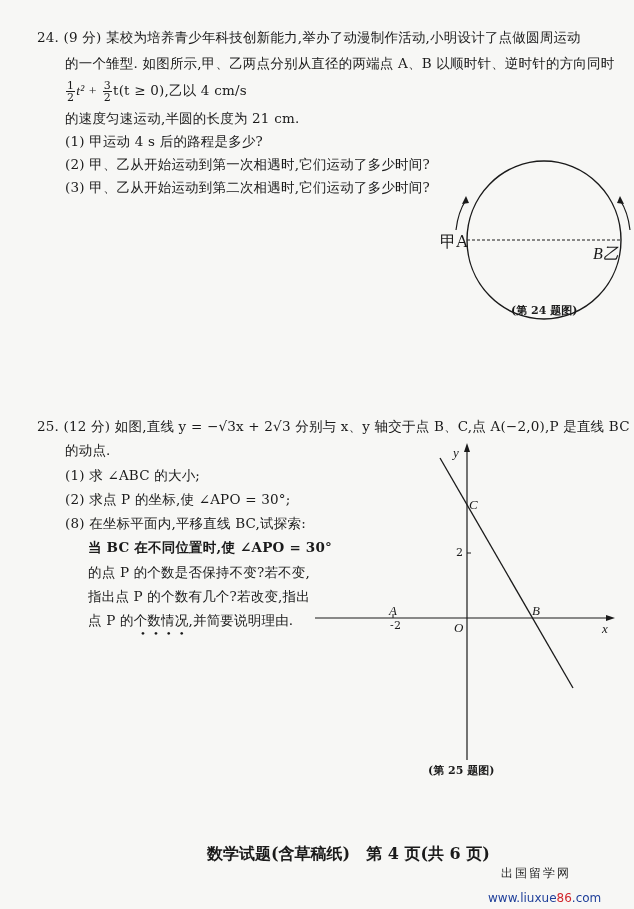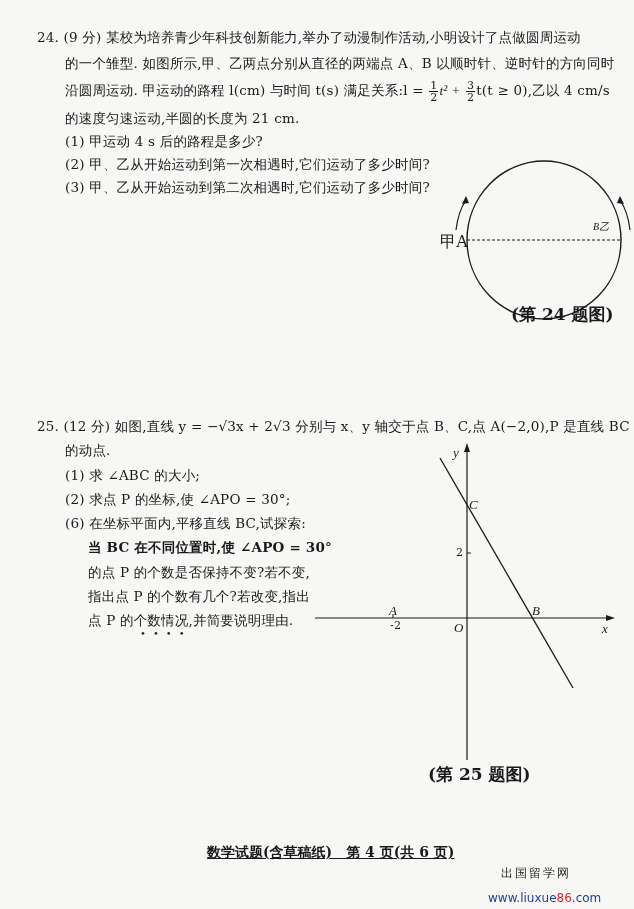--- a/index.html
+++ b/index.html
@@ -8,70 +8,69 @@
     background: #f7f7f5;
     font-family: "DejaVu Serif", "Liberation Serif", serif;
     color: #1a1a1a;
   }
   .abs { position: absolute; }
   .line { position: absolute; font-size: 13.5px; white-space: nowrap; letter-spacing: 0.2px; }
   .it { font-style: italic; font-family: "Liberation Serif", "DejaVu Serif", serif; }
   .frac { display: inline-block; vertical-align: middle; text-align: center; font-size: 11px; line-height: 11px; margin: 0 1px; }
   .frac span { display: block; }
   .frac .num { border-bottom: 1px solid #1a1a1a; padding: 0 1px; }
-  .caption { position: absolute; font-size: 17px; font-weight: bold; white-space: nowrap; }
-  .footer { position: absolute; font-size: 14px; font-weight: bold; white-space: nowrap; text-decoration: underline; }
+  .caption { position: absolute; font-size: 11px; font-weight: bold; white-space: nowrap; }
+  .footer { position: absolute; font-size: 16px; font-weight: bold; white-space: nowrap; }
   .wm-cn { position: absolute; font-family: "DejaVu Sans", sans-serif; font-size: 12px; color: #2a2a2a; letter-spacing: 2px; white-space: nowrap; }
   .wm-url { position: absolute; font-family: "DejaVu Sans", sans-serif; font-size: 12px; color: #1f3f9a; white-space: nowrap; }
   .wm-url .red { color: #d2262d; }
   .emph-dots { letter-spacing: 7px; font-size: 10px; }
 </style>
 </head>
 <body>
 
 <div>
   <div class="line" style="left:37px; top:29px;">
     <span>24.</span>
     <span>(9 分)</span>
     <span>某校为培养青少年科技创新能力,举办了动漫制作活动,小明设计了点做圆周运动</span>
   </div>
   <div class="line" style="left:65px; top:55px;">的一个雏型. 如图所示,甲、乙两点分别从直径的两端点 A、B 以顺时针、逆时针的方向同时</div>
   <div class="line" style="left:65px; top:80px;">
-    <span>沿圆周运动. 甲运动的路程 l(cm) 与时间 t(s) 满足关系:l =</span>
     <span class="frac"><span class="num">1</span><span>2</span></span><span class="it">t² +</span>
     <span class="frac"><span class="num">3</span><span>2</span></span><span>t(t ≥ 0),乙以 4 cm/s</span>
   </div>
   <div class="line" style="left:65px; top:110px;">的速度匀速运动,半圆的长度为 21 cm.</div>
   <div class="line" style="left:65px; top:133px;">(1) 甲运动 4 s 后的路程是多少?</div>
   <div class="line" style="left:65px; top:156px;">(2) 甲、乙从开始运动到第一次相遇时,它们运动了多少时间?</div>
   <div class="line" style="left:65px; top:179px;">(3) 甲、乙从开始运动到第二次相遇时,它们运动了多少时间?</div>
 
   <svg class="abs" style="left:430px; top:160px;" width="204" height="175">
     <ellipse cx="114" cy="80" rx="77" ry="79" fill="none" stroke="#1a1a1a" stroke-width="1.4"></ellipse>
     <line x1="37" y1="80" x2="191" y2="80" stroke="#1a1a1a" stroke-width="1" stroke-dasharray="3,2"></line>
     <path d="M26 70 Q 28 52 36 40" fill="none" stroke="#1a1a1a" stroke-width="1.2"></path>
     <polygon points="36,36 32,44 39,43" fill="#1a1a1a"></polygon>
     <path d="M200 70 Q 198 52 190 40" fill="none" stroke="#1a1a1a" stroke-width="1.2"></path>
     <polygon points="190,36 194,44 187,43" fill="#1a1a1a"></polygon>
   </svg>
   <div class="line" style="left:440px; top:232px; font-size:16px;">甲A</div>
-  <div class="line it" style="left:593px; top:220px; font-size:10px;">B乙</div>
+  <div class="line it" style="left:593px; top:244px; font-size:16px;">B乙</div>
   <div class="caption" style="left:511px; top:303px;">(第 24 题图)</div>
 </div>
 
 <div>
   <div class="line" style="left:37px; top:418px;">
     <span>25.</span>
     <span>(12 分)</span>
     <span>如图,直线 y = −√3x + 2√3 分别与 x、y 轴交于点 B、C,点 A(−2,0),P 是直线 BC 上</span>
   </div>
   <div class="line" style="left:65px; top:442px;">的动点.</div>
   <div class="line" style="left:65px; top:467px;">(1) 求 ∠ABC 的大小;</div>
   <div class="line" style="left:65px; top:491px;">(2) 求点 P 的坐标,使 ∠APO = 30°;</div>
-  <div class="line" style="left:65px; top:515px;">(6) 在坐标平面内,平移直线 BC,试探索:</div>
+  <div class="line" style="left:65px; top:515px;">(8) 在坐标平面内,平移直线 BC,试探索:</div>
   <div class="line" style="left:88px; top:539px;font-weight:bold;">当 BC 在不同位置时,使 ∠APO = 30°</div>
   <div class="line" style="left:88px; top:564px;">的点 P 的个数是否保持不变?若不变,</div>
   <div class="line" style="left:88px; top:588px;">指出点 P 的个数有几个?若改变,指出</div>
   <div class="line" style="left:88px; top:612px;">点 P 的个数情况,并简要说明理由.</div>
   <div class="line emph-dots" style="left:140px; top:628px;">••••</div>
 
   <svg class="abs" style="left:310px; top:435px;" width="310" height="330">
 
     <line x1="5" y1="183" x2="300" y2="183" stroke="#1a1a1a" stroke-width="1.2"></line>
     <polygon points="305,183 296,180 296,186" fill="#1a1a1a"></polygon>

